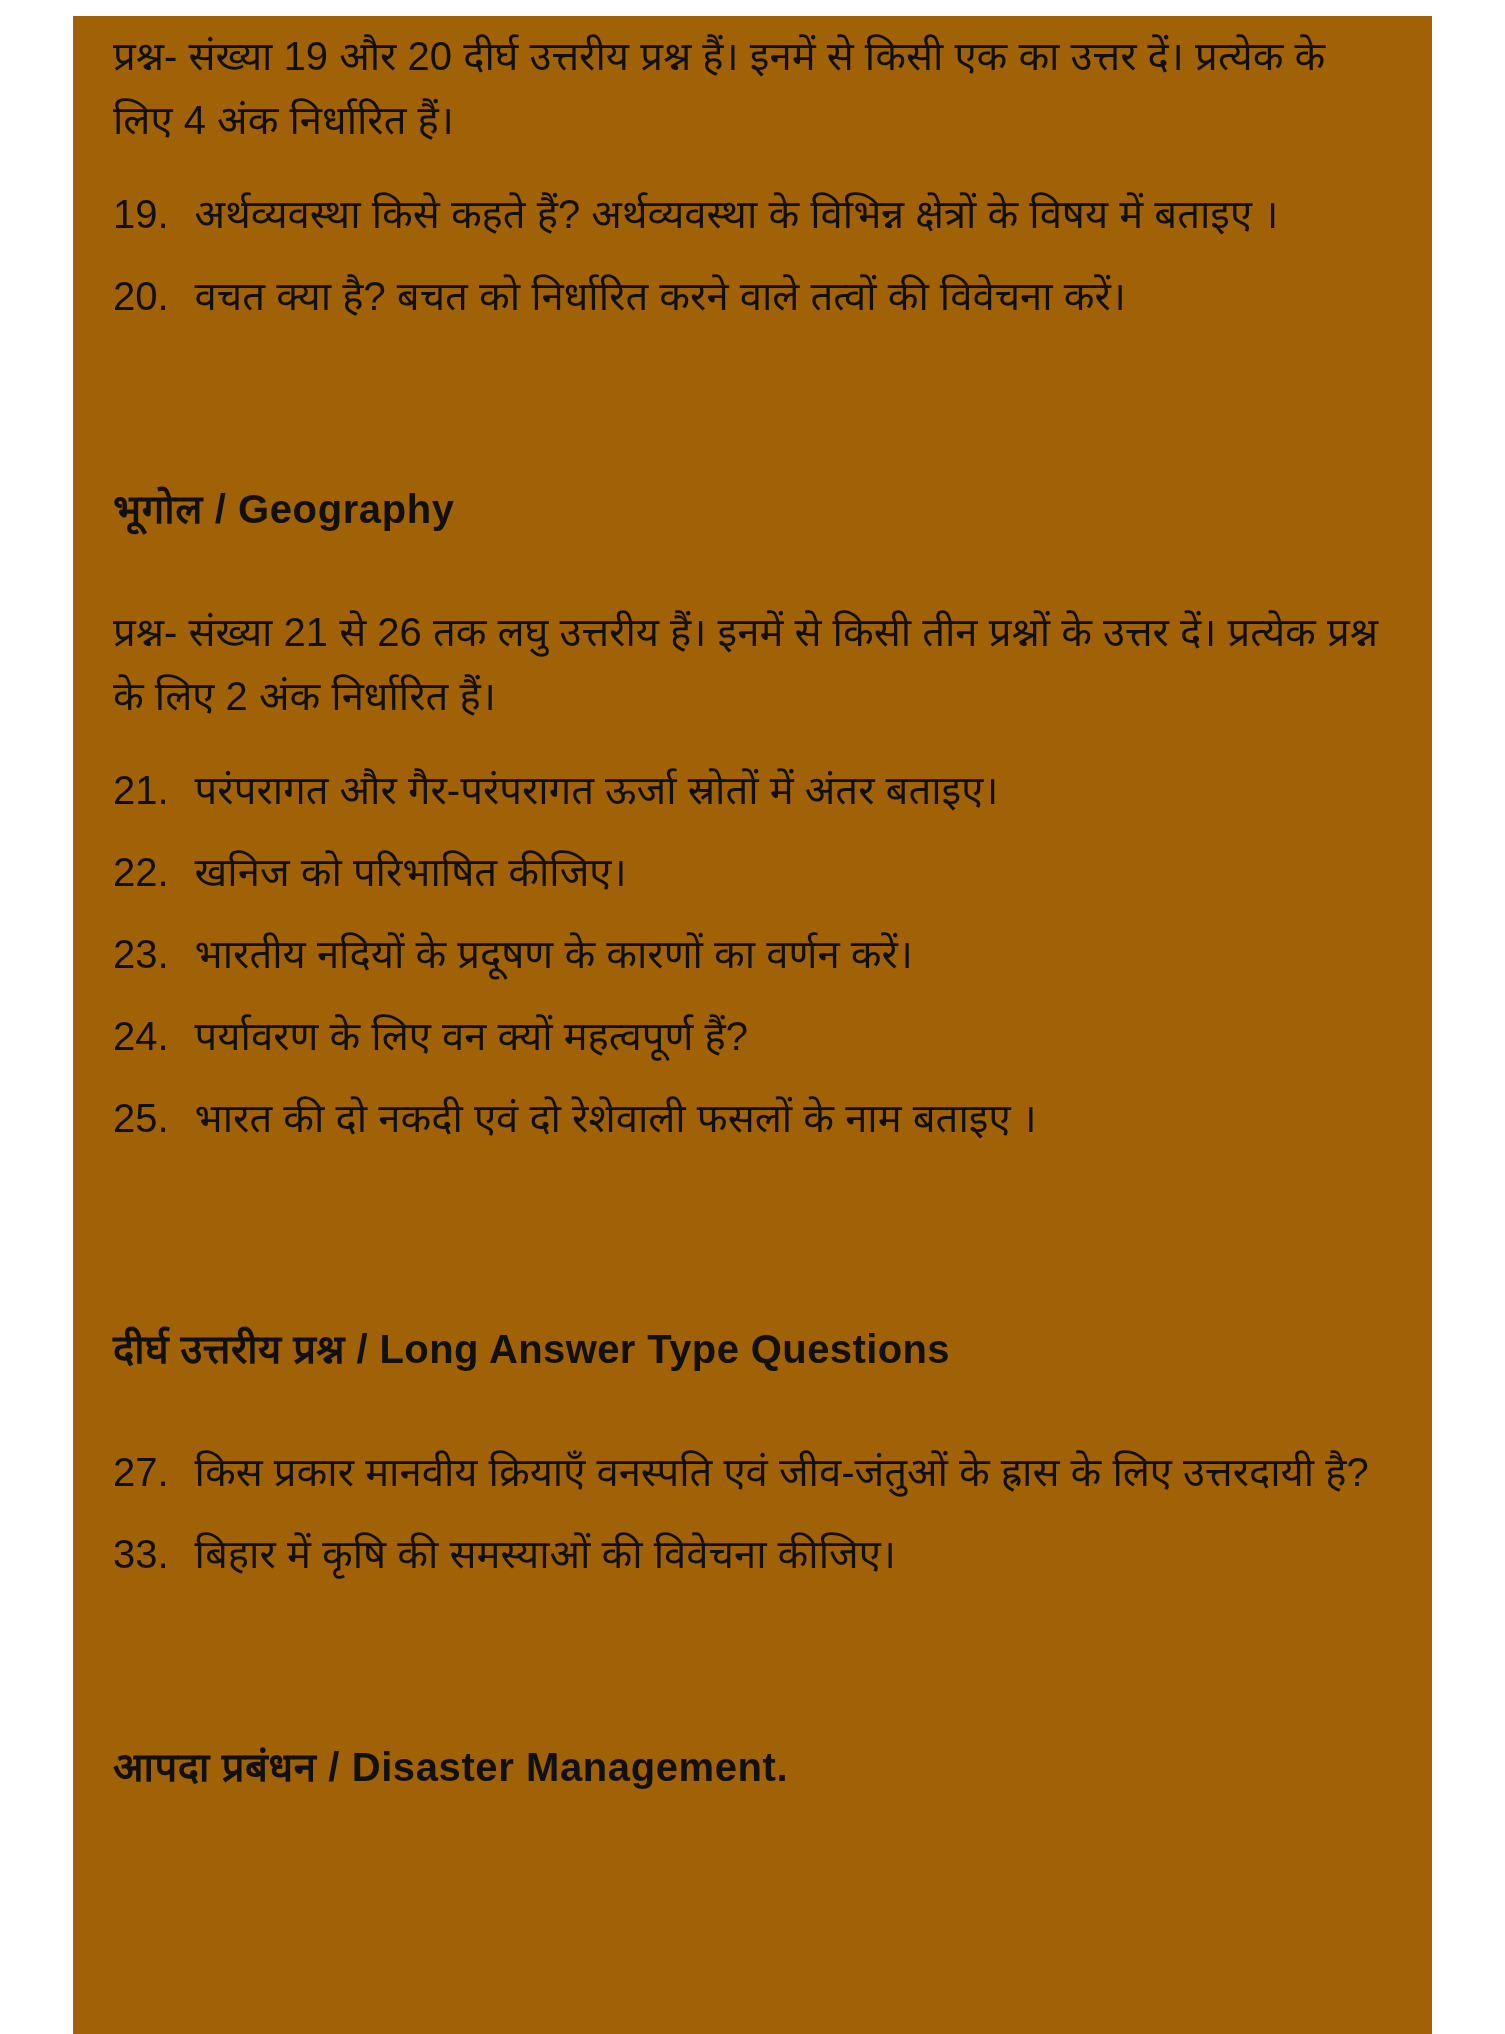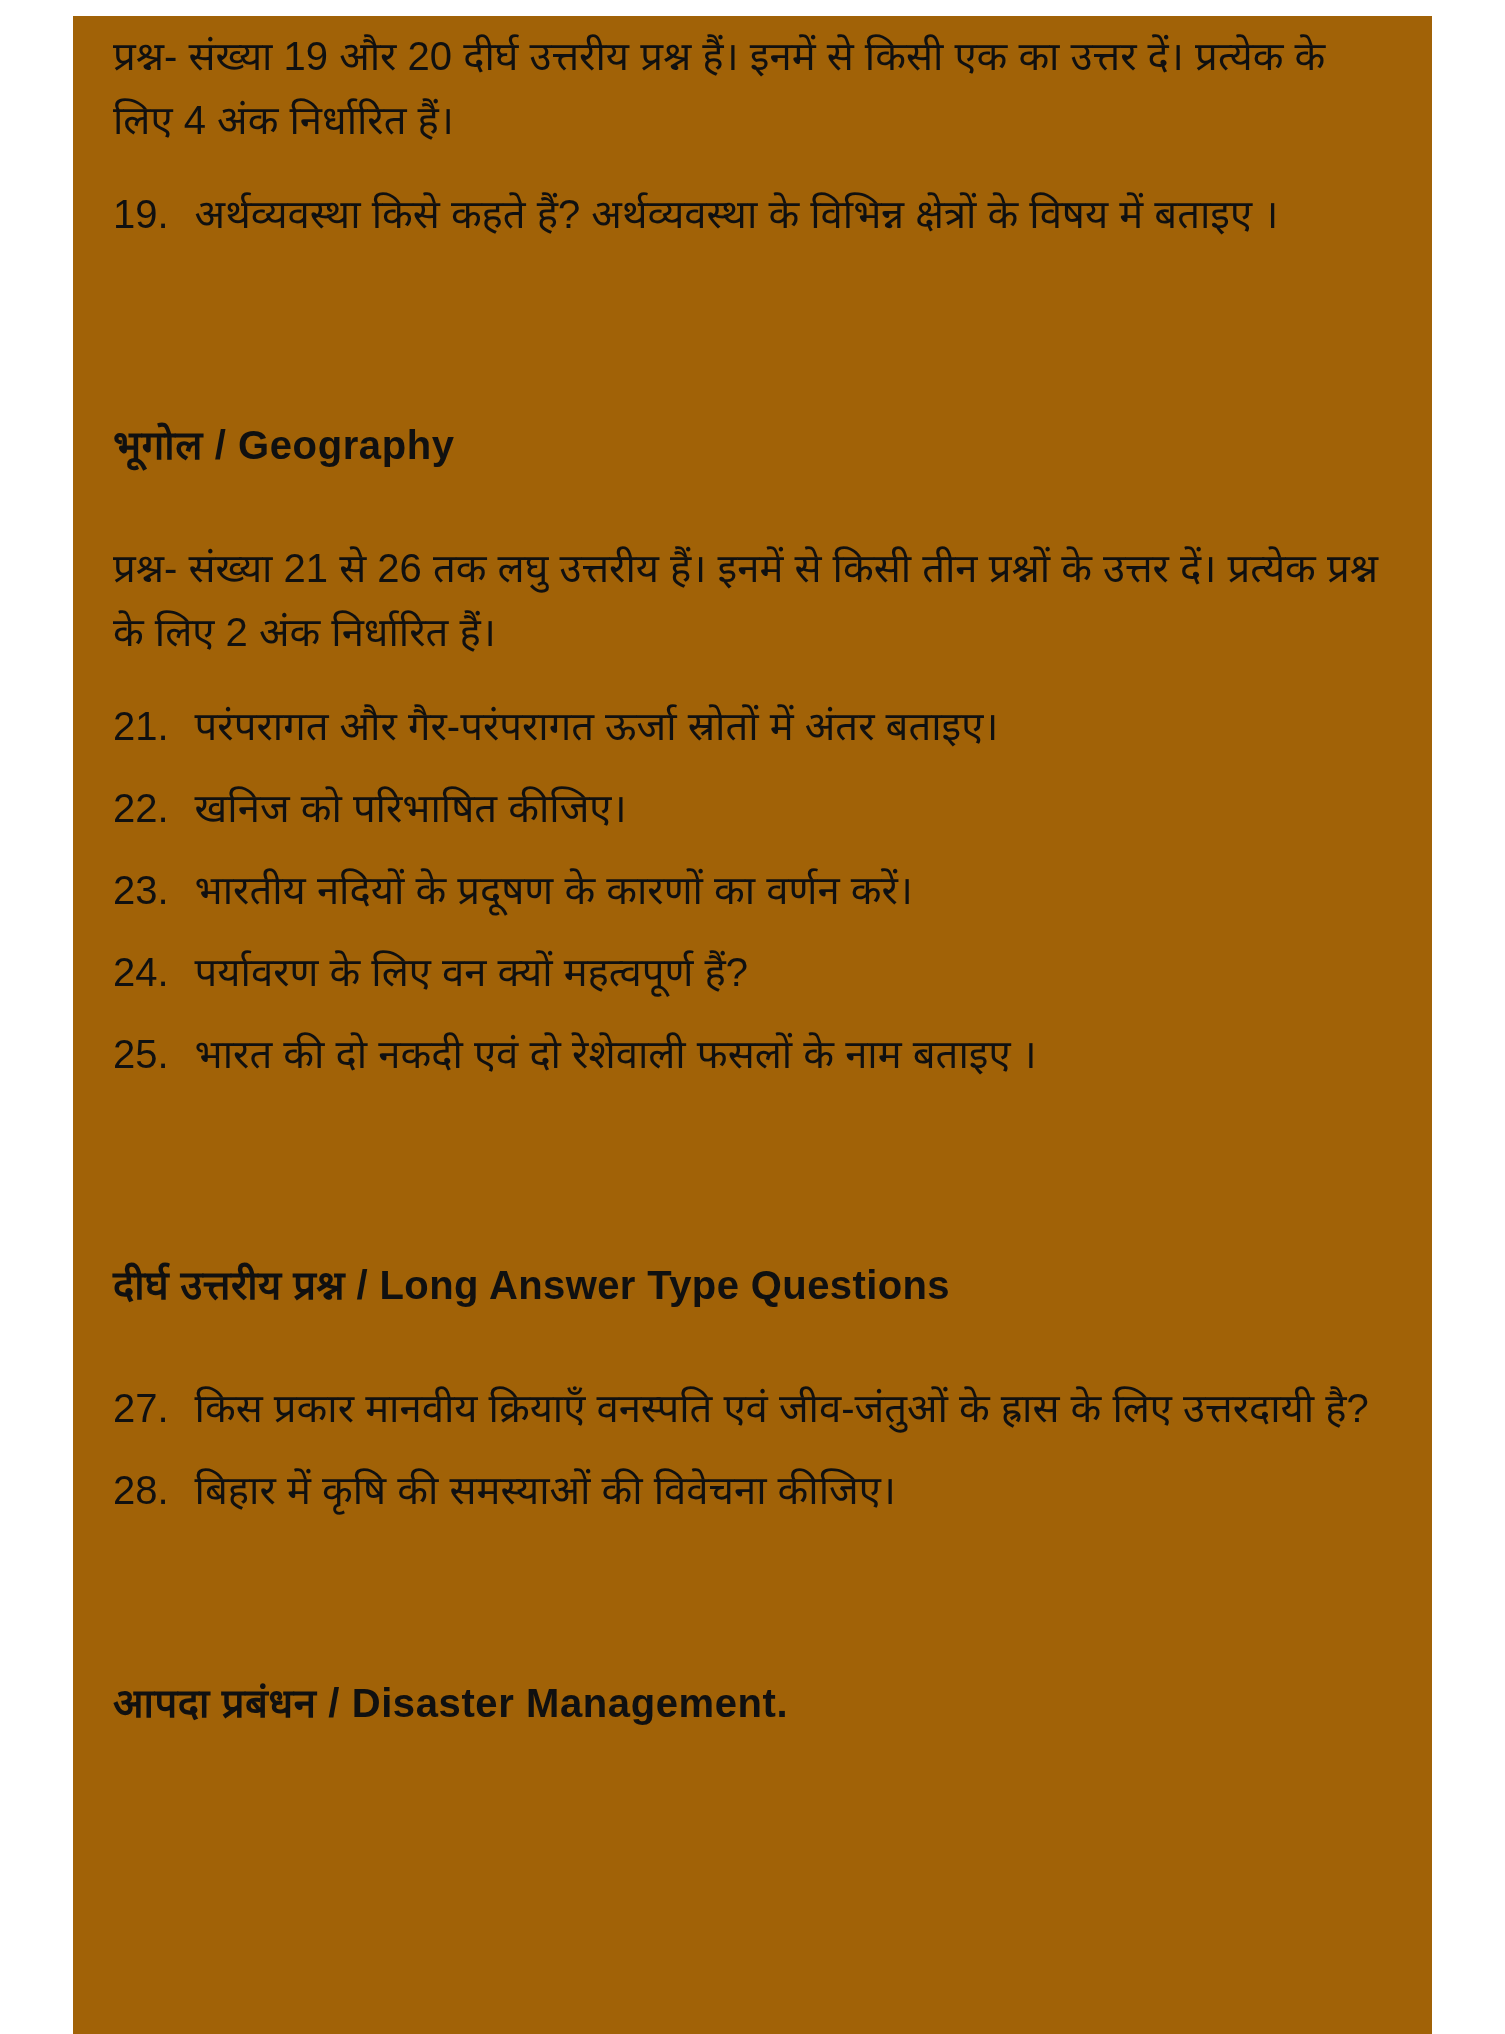--- a/index.html
+++ b/index.html
@@ -77,20 +77,24 @@
 
     <div class="gap-sm"></div>
 
     <div class="q-row">
       <span class="q-num">19.</span>
       <span class="q-text">अर्थव्यवस्था किसे कहते हैं? अर्थव्यवस्था के विभिन्न क्षेत्रों के विषय में बताइए ।</span>
     </div>
 
     <div class="gap-xs"></div>
 
+    <div class="q-row">
+      <span class="q-num">20.</span>
+      <span class="q-text">वचत क्या है? बचत को निर्धारित करने वाले तत्वों की विवेचना करें।</span>
+    </div>
   </div>
 
   <div class="gap-xxl"></div>
 
   <h2 class="heading-center subject">भूगोल / Geography</h2>
 
   <div class="gap-sm"></div>
 
 
   <div class="gap-sm"></div>
@@ -142,21 +146,21 @@
   <div class="gap-sm"></div>
 
   <div>
     <div class="q-row">
       <span class="q-num">27.</span>
       <span class="q-text">किस प्रकार मानवीय क्रियाएँ वनस्पति एवं जीव-जंतुओं के ह्रास के लिए उत्तरदायी है?</span>
     </div>
     <div class="gap-xs"></div>
 
     <div class="q-row">
-      <span class="q-num">28.</span>
+      <span class="q-num">33.</span>
       <span class="q-text">बिहार में कृषि की समस्याओं की विवेचना कीजिए।</span>
     </div>
   </div>
 
   <div class="gap-xxl"></div>
 
   <h2 class="heading-center subject">आपदा प्रबंधन / Disaster Management.</h2>
 
 </div>
 

